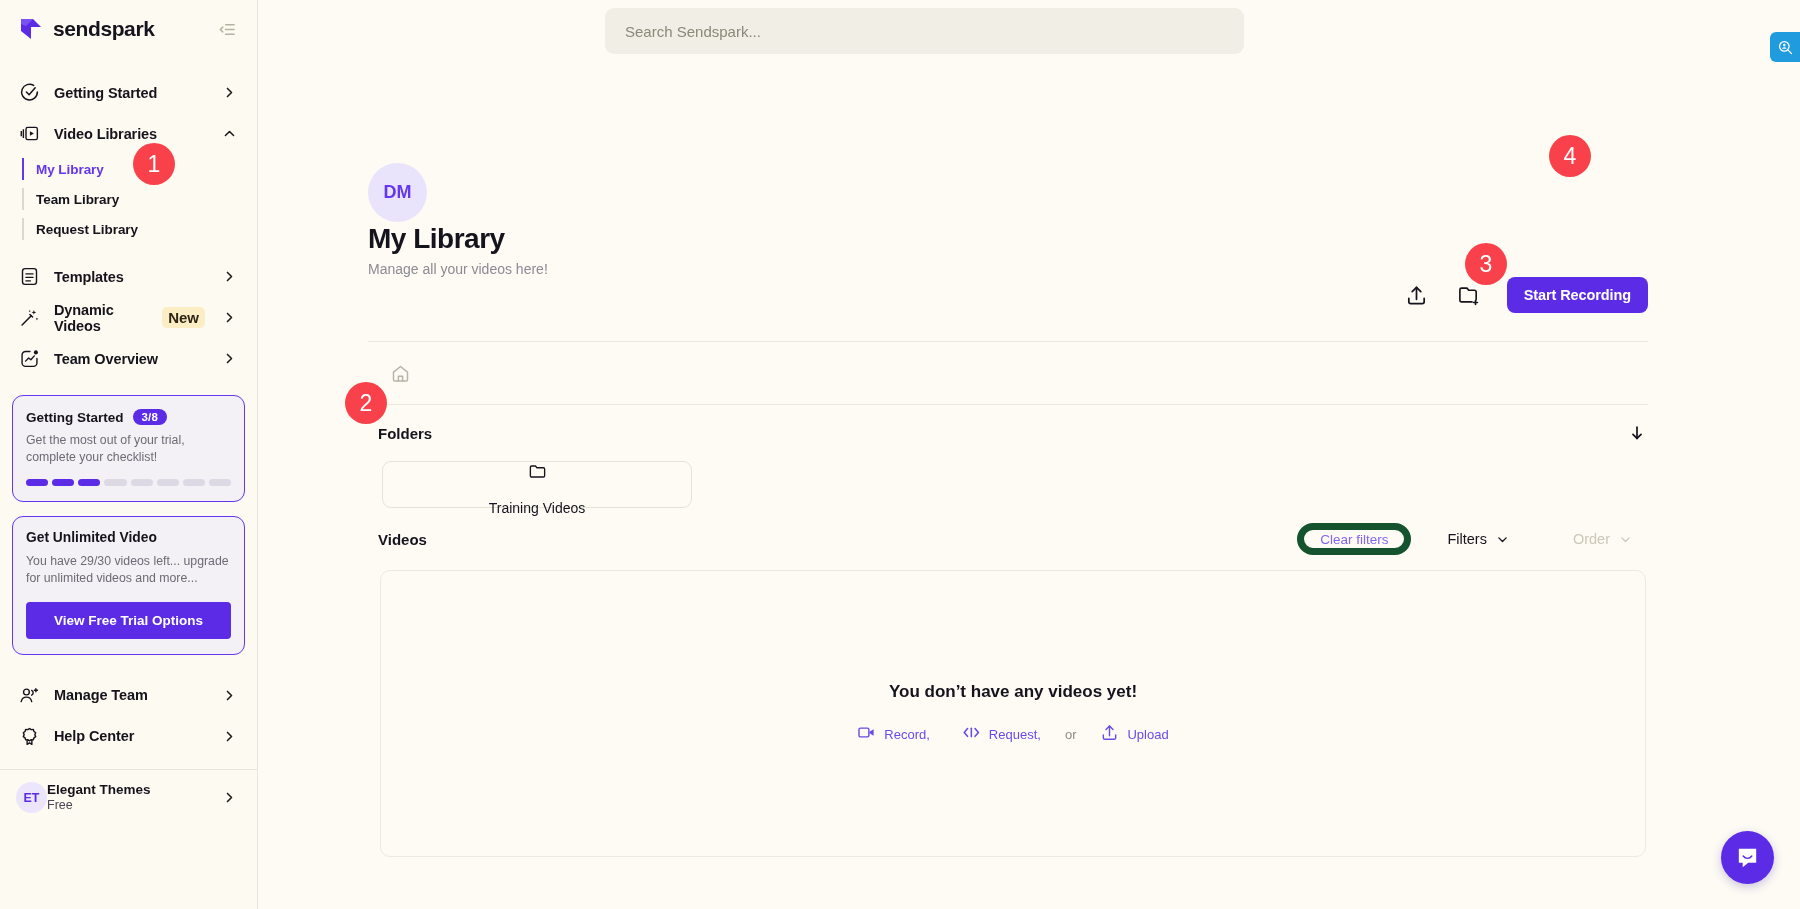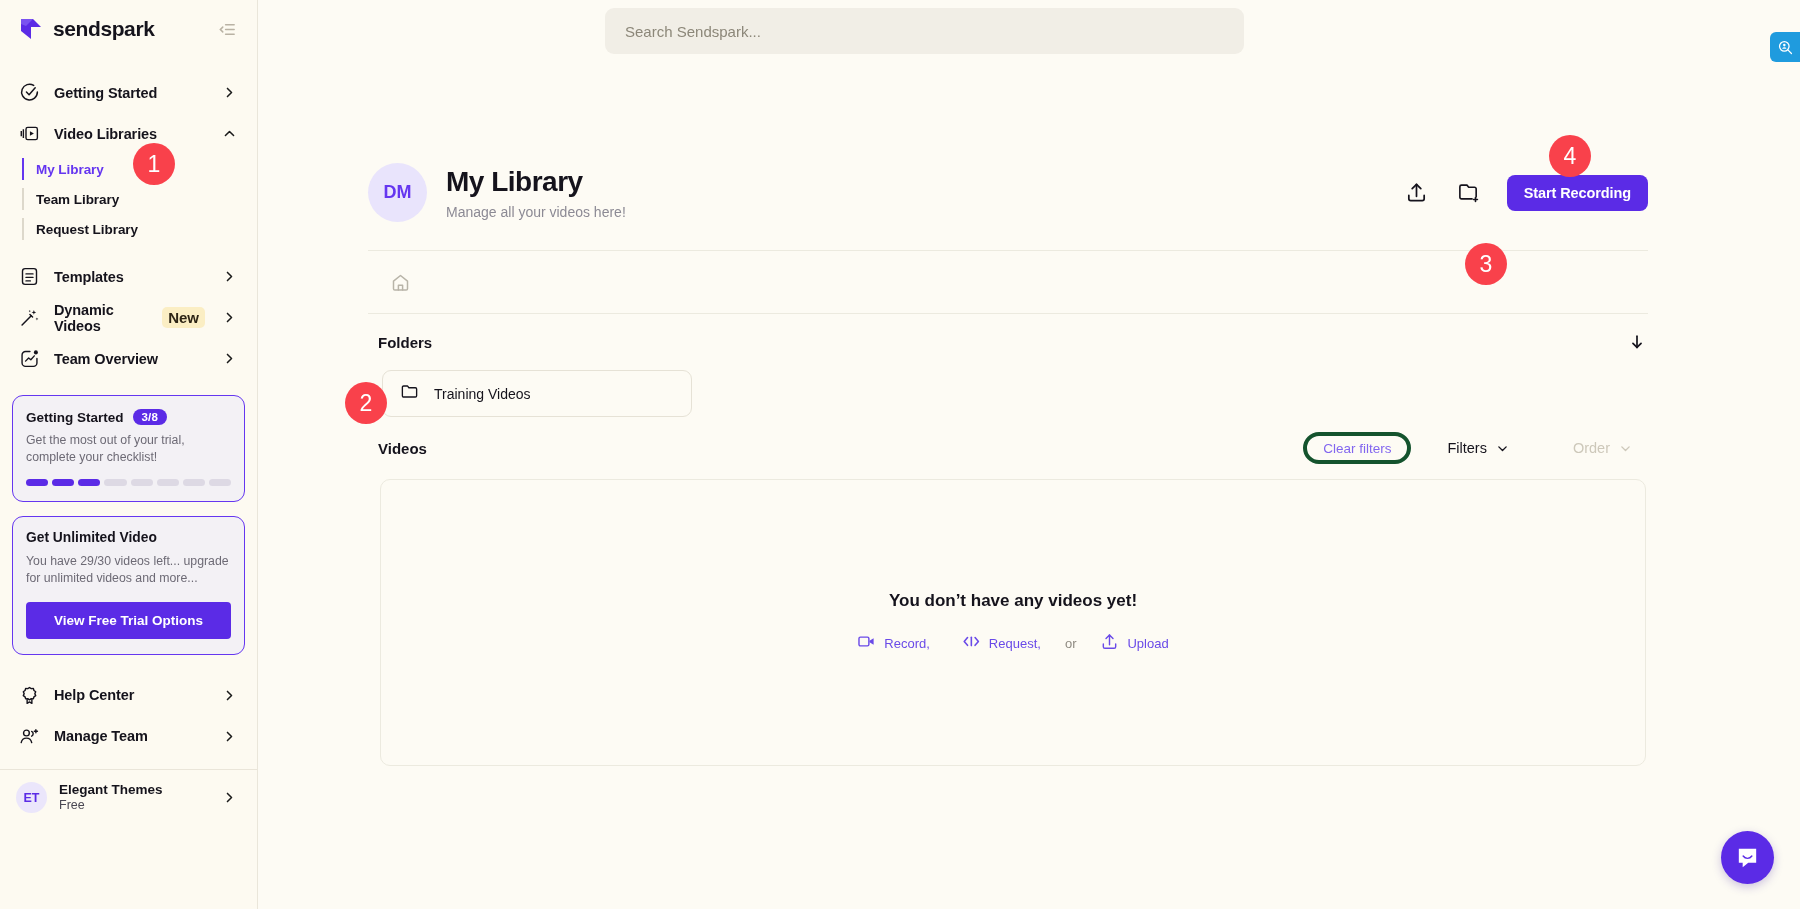--- a/index.html
+++ b/index.html
@@ -174,21 +174,21 @@
     cursor: pointer;
     margin-top: 14px;
   }
 
   .nav-bottom { margin-top: 6px; }
   .sb-divider {
     height: 1px; background: #eae5d9;
     margin: 12px 0 0 0;
   }
   .account {
-    display: flex; align-items: center; gap: 12px;
+    display: flex; align-items: center; gap: 0;
     padding: 12px 20px 12px 16px;
     cursor: pointer;
   }
   .avatar-sm {
     width: 31px; height: 31px; border-radius: 50%;
     background: #ebe6fb;
     color: #5b2be6;
     font-size: 12.5px; font-weight: 700;
     display: flex; align-items: center; justify-content: center;
     flex: 0 0 31px;
@@ -244,23 +244,24 @@
     flex: 1;
     position: relative;
   }
   .inner {
     width: 1280px;
     margin: 0 0 0 110px;
   }
 
   .lib-head {
     display: flex;
-    align-items: center;
+    align-items: flex-start;
     padding-top: 105px;
     padding-bottom: 28px;
+    flex-direction: column;
   }
   .avatar-lg {
     width: 59px; height: 59px; border-radius: 50%;
     background: #e9e4fc;
     color: #6536f0;
     font-size: 18px; font-weight: 600;
     display: flex; align-items: center; justify-content: center;
     flex: 0 0 59px;
     margin-right: 19px;
   }
@@ -322,37 +323,38 @@
     height: 47px;
     border: 1px solid #e6e2d6;
     border-radius: 9px;
     background: #fdfbf4;
     display: flex;
     align-items: center;
     gap: 15px;
     padding: 0 17px;
     margin-left: 14px;
     cursor: pointer;
+    flex-direction: column;
   }
   .folder-name { font-size: 14px; color: #15131c; }
 
   .videos-row {
     display: flex;
     align-items: center;
     height: 62px;
     padding: 0 2px 0 10px;
   }
   .filter-group {
     margin-left: auto;
     display: flex;
     align-items: center;
     gap: 0px;
   }
   .clear-filters {
-    border: 4px solid #14532d;
+    border: 7px solid #14532d;
     color: #8266ef;
     background: transparent;
     border-radius: 16px;
     height: 32px;
     padding: 0 16px;
     font-size: 13.5px;
     font-family: "Liberation Sans", sans-serif;
     cursor: pointer;
   }
   .dd {
@@ -568,42 +570,42 @@
         <div class="promo-title2">Get Unlimited Video</div>
         <div class="promo-text">You have 29/30 videos left... upgrade for unlimited videos and more...</div>
         <button class="trial-btn">View Free Trial Options</button>
       </div>
     </div>
 
     <nav class="nav-bottom">
       <div class="nav-item">
         <span class="nv-ic">
           <svg width="21" height="21" viewBox="0 0 24 24" fill="none" stroke="#15131c" stroke-width="1.6" stroke-linecap="round" stroke-linejoin="round">
-            <path d="M12 2.8l2 1.4 2.4-.2.7 2.3 2 1.4-1 2.2 1 2.2-2 1.4-.7 2.3-2.4-.2-2 1.4-2-1.4-2.4.2-.7-2.3-2-1.4 1-2.2-1-2.2 2-1.4.7-2.3 2.4.2z"></path>
-            <path d="M9.3 16.5V21l2.7-1.6L14.7 21v-4.5"></path>
-          </svg>
-        </span>
-        <span class="nv-label">Help Center</span>
-        <span class="chev">
-          <svg width="13" height="13" viewBox="0 0 16 16" fill="none" stroke="#1a1a1a" stroke-width="1.9" stroke-linecap="round" stroke-linejoin="round">
-              <path d="M5.5 3l5 5-5 5"></path>
-            </svg>
-        </span>
-      </div>
-
-      <div class="nav-item">
-        <span class="nv-ic">
-          <svg width="21" height="21" viewBox="0 0 24 24" fill="none" stroke="#15131c" stroke-width="1.6" stroke-linecap="round" stroke-linejoin="round">
             <circle cx="8.5" cy="8" r="3.3"></circle>
               <path d="M2.5 19c.6-3.3 3.1-5.2 6-5.2s5.4 1.9 6 5.2"></path>
             <path d="M14.5 6.2a3 3 0 0 1 0 5.4"></path>
               <path d="M19.3 4.2v3.6M17.5 6h3.6"></path>
           </svg>
         </span>
         <span class="nv-label">Manage Team</span>
+        <span class="chev">
+          <svg width="13" height="13" viewBox="0 0 16 16" fill="none" stroke="#1a1a1a" stroke-width="1.9" stroke-linecap="round" stroke-linejoin="round">
+              <path d="M5.5 3l5 5-5 5"></path>
+            </svg>
+        </span>
+      </div>
+
+      <div class="nav-item">
+        <span class="nv-ic">
+          <svg width="21" height="21" viewBox="0 0 24 24" fill="none" stroke="#15131c" stroke-width="1.6" stroke-linecap="round" stroke-linejoin="round">
+            <path d="M12 2.8l2 1.4 2.4-.2.7 2.3 2 1.4-1 2.2 1 2.2-2 1.4-.7 2.3-2.4-.2-2 1.4-2-1.4-2.4.2-.7-2.3-2-1.4 1-2.2-1-2.2 2-1.4.7-2.3 2.4.2z"></path>
+            <path d="M9.3 16.5V21l2.7-1.6L14.7 21v-4.5"></path>
+          </svg>
+        </span>
+        <span class="nv-label">Help Center</span>
         <span class="chev">
           <svg width="13" height="13" viewBox="0 0 16 16" fill="none" stroke="#1a1a1a" stroke-width="1.9" stroke-linecap="round" stroke-linejoin="round">
               <path d="M5.5 3l5 5-5 5"></path>
             </svg>
         </span>
       </div>
     </nav>
 
     <div class="sb-divider"></div>
 

